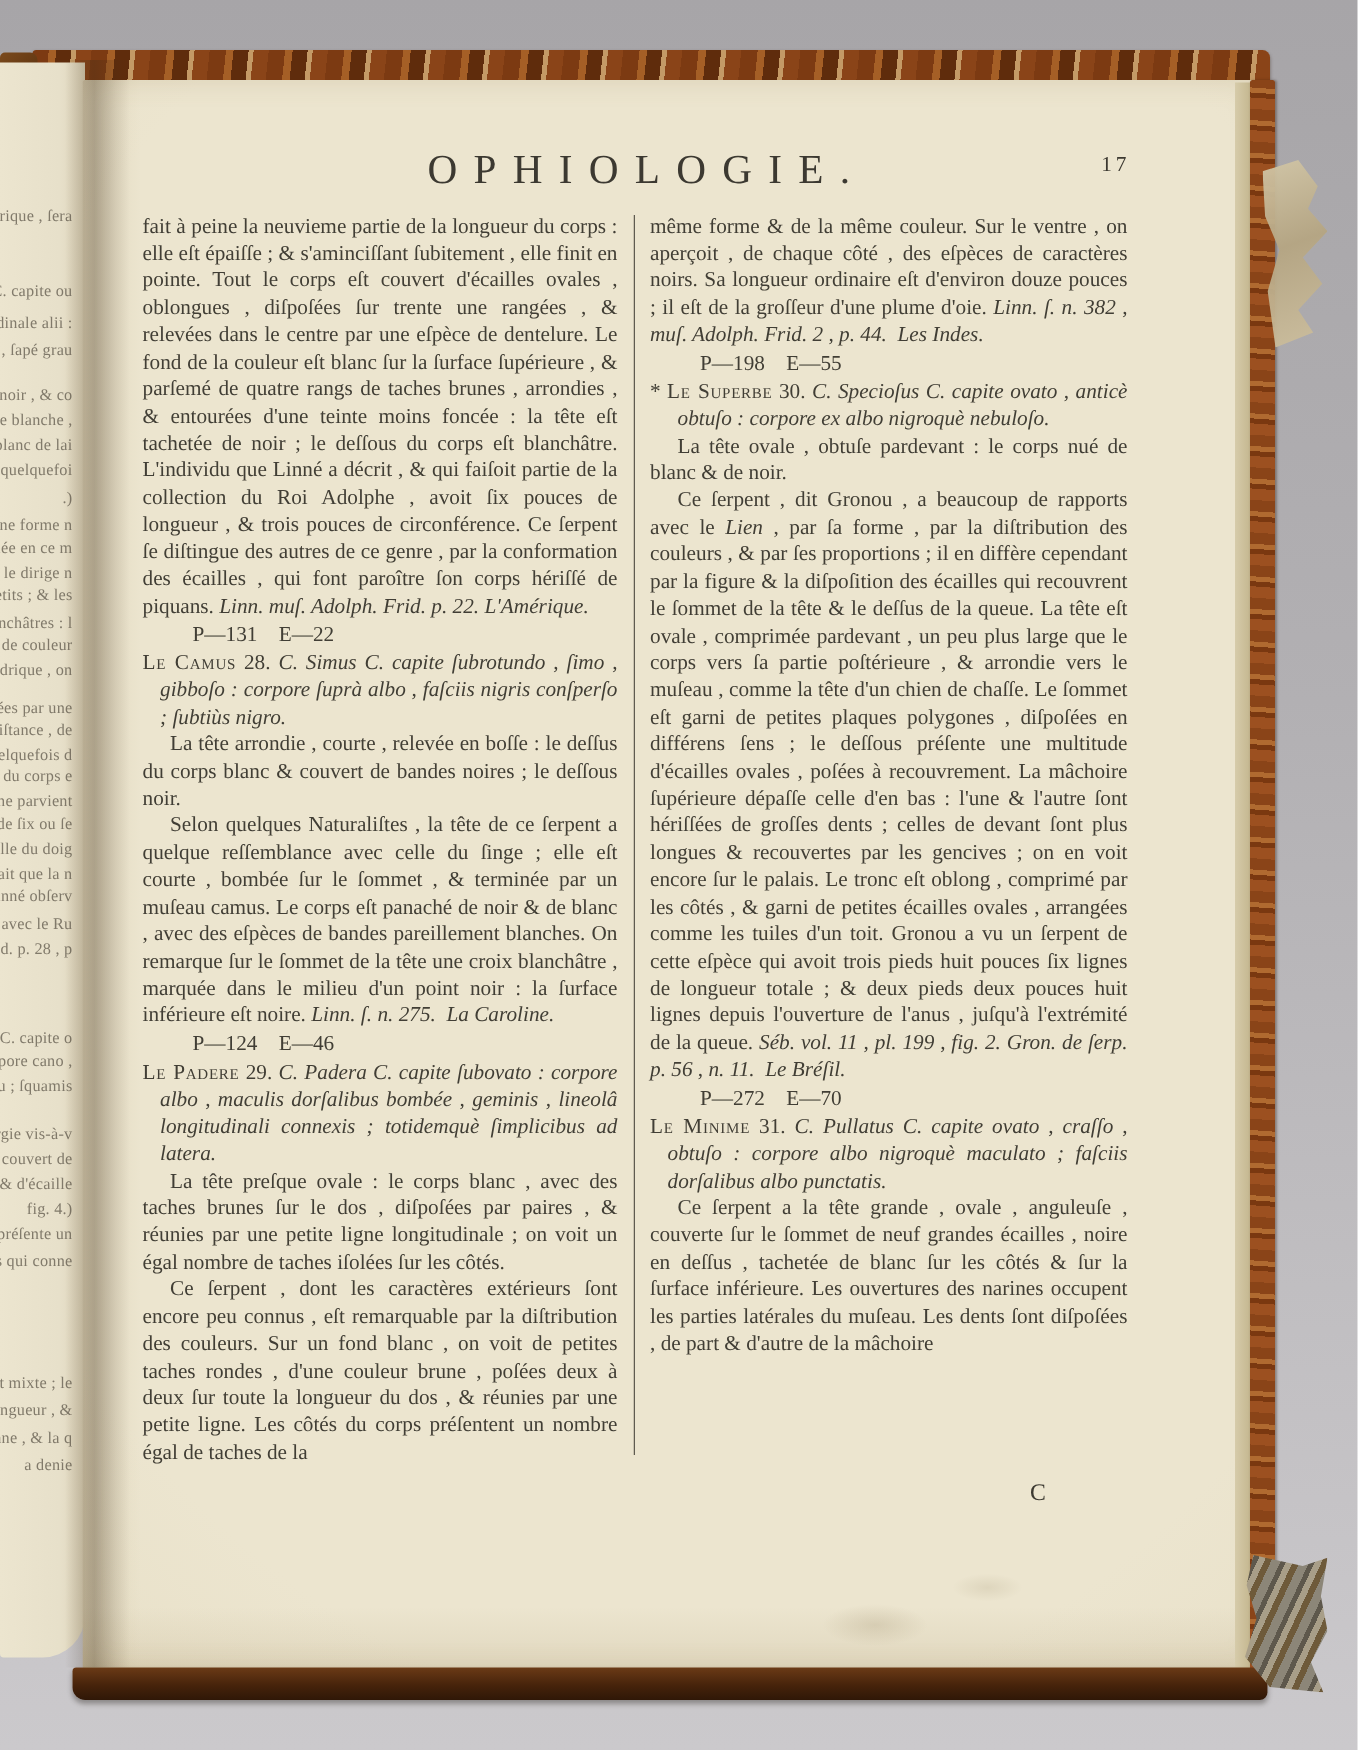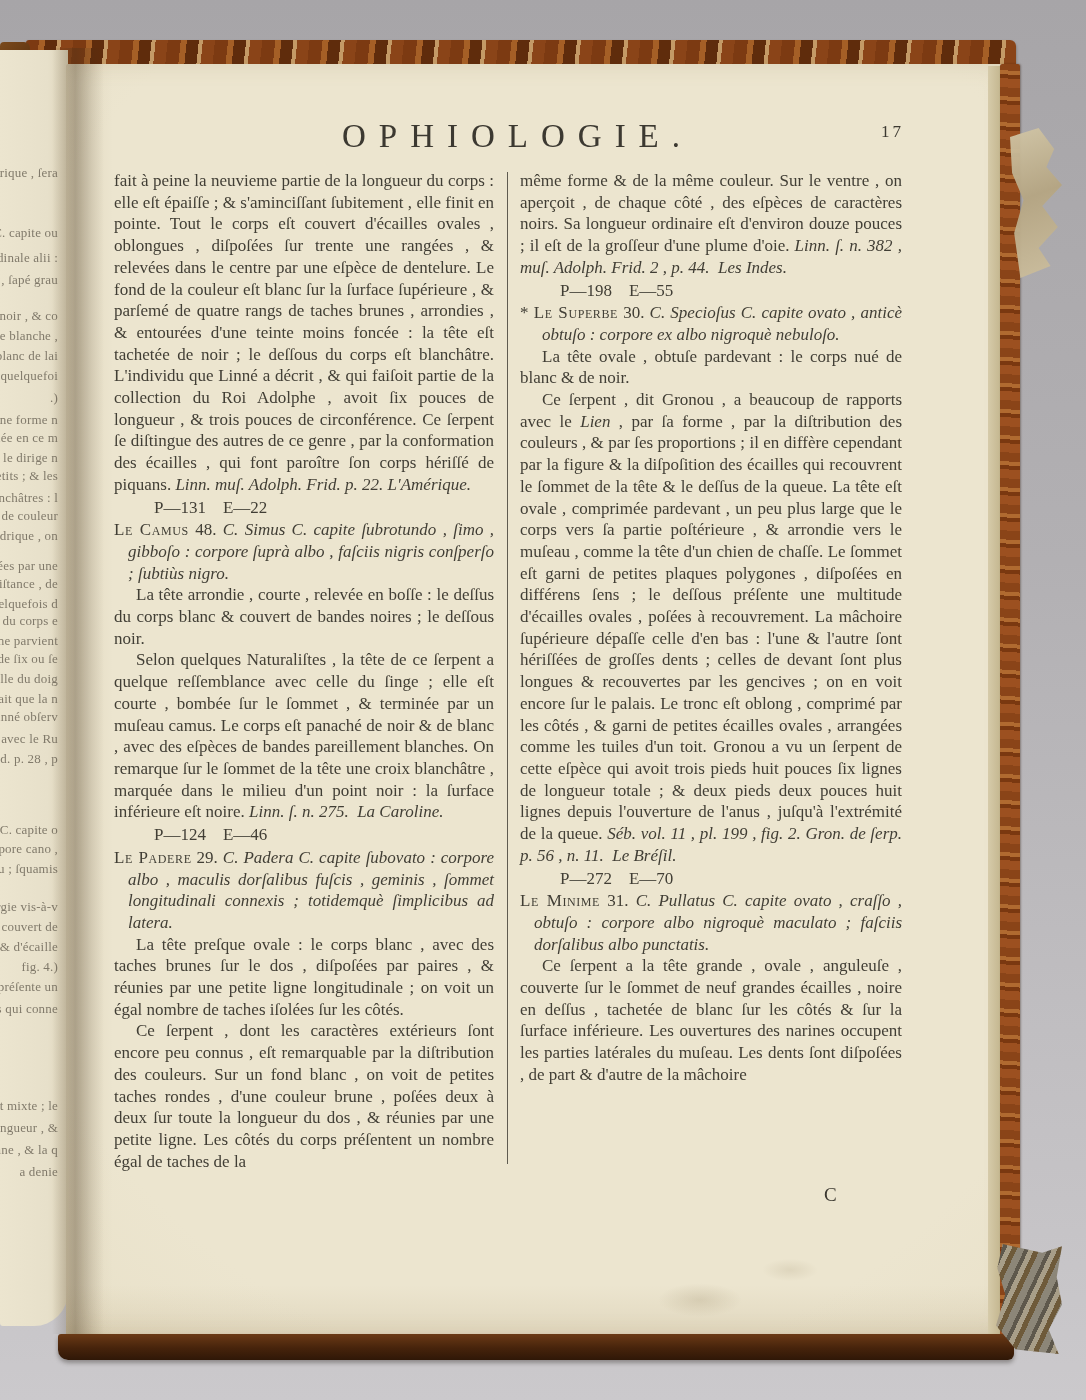--- a/index.html
+++ b/index.html
@@ -143,25 +143,25 @@
 <div class="page">
   <div class="text-block">
     <div class="header-row">
       <div class="running-title">OPHIOLOGIE.</div>
       <div class="folio">17</div>
     </div>
     <div class="columns">
       <div class="col left">
           <p class="para cont"><span class="plain">fait à peine la neuvieme partie de la longueur du corps : elle eſt épaiſſe ; &amp; s'aminciſſant ſubitement , elle finit en pointe. Tout le corps eſt couvert d'écailles ovales , oblongues , diſpoſées ſur trente une rangées , &amp; relevées dans le centre par une eſpèce de dentelure. Le fond de la couleur eſt blanc ſur la ſurface ſupérieure , &amp; parſemé de quatre rangs de taches brunes , arrondies , &amp; entourées d'une teinte moins foncée : la tête eſt tachetée de noir ; le deſſous du corps eſt blanchâtre. L'individu que Linné a décrit , &amp; qui faiſoit partie de la collection du Roi Adolphe , avoit ſix pouces de longueur , &amp; trois pouces de circonférence. Ce ſerpent ſe diſtingue des autres de ce genre , par la conformation des écailles , qui font paroître ſon corps hériſſé de piquans. </span><span class="i">Linn. muſ. Adolph. Frid. p. 22. L'Amérique.</span></p>
           <p class="para ref"><span class="plain">P—131 E—22</span></p>
-          <p class="para entry"><span class="sc">Le Camus</span><span class="plain"> 48. </span><span class="i">C. Simus C. capite ſubrotundo , ſimo , gibboſo : corpore ſuprà albo , faſciis nigris conſperſo ; ſubtiùs nigro.</span></p>
+          <p class="para entry"><span class="sc">Le Camus</span><span class="plain"> 28. </span><span class="i">C. Simus C. capite ſubrotundo , ſimo , gibboſo : corpore ſuprà albo , faſciis nigris conſperſo ; ſubtiùs nigro.</span></p>
           <p class="para body"><span class="plain">La tête arrondie , courte , relevée en boſſe : le deſſus du corps blanc &amp; couvert de bandes noires ; le deſſous noir.</span></p>
           <p class="para body"><span class="plain">Selon quelques Naturaliſtes , la tête de ce ſerpent a quelque reſſemblance avec celle du ſinge ; elle eſt courte , bombée ſur le ſommet , &amp; terminée par un muſeau camus. Le corps eſt panaché de noir &amp; de blanc , avec des eſpèces de bandes pareillement blanches. On remarque ſur le ſommet de la tête une croix blanchâtre , marquée dans le milieu d'un point noir : la ſurface inférieure eſt noire. </span><span class="i">Linn. ſ. n. 275. La Caroline.</span></p>
           <p class="para ref"><span class="plain">P—124 E—46</span></p>
-          <p class="para entry"><span class="sc">Le Padere</span><span class="plain"> 29. </span><span class="i">C. Padera C. capite ſubovato : corpore albo , maculis dorſalibus fuſcis , geminis , ſommet longitudinali connexis ; totidemquè ſimplicibus ad latera.</span></p>
+          <p class="para entry"><span class="sc">Le Padere</span><span class="plain"> 29. </span><span class="i">C. Padera C. capite ſubovato : corpore albo , maculis dorſalibus bombée , geminis , lineolâ longitudinali connexis ; totidemquè ſimplicibus ad latera.</span></p>
           <p class="para body"><span class="plain">La tête preſque ovale : le corps blanc , avec des taches brunes ſur le dos , diſpoſées par paires , &amp; réunies par une petite ligne longitudinale ; on voit un égal nombre de taches iſolées ſur les côtés.</span></p>
           <p class="para body"><span class="plain">Ce ſerpent , dont les caractères extérieurs ſont encore peu connus , eſt remarquable par la diſtribution des couleurs. Sur un fond blanc , on voit de petites taches rondes , d'une couleur brune , poſées deux à deux ſur toute la longueur du dos , &amp; réunies par une petite ligne. Les côtés du corps préſentent un nombre égal de taches de la</span></p>
         </div>
       <div class="divider"></div>
       <div class="col right">
           <p class="para cont"><span class="plain">même forme &amp; de la même couleur. Sur le ventre , on aperçoit , de chaque côté , des eſpèces de caractères noirs. Sa longueur ordinaire eſt d'environ douze pouces ; il eſt de la groſſeur d'une plume d'oie. </span><span class="i">Linn. ſ. n. 382 , muſ. Adolph. Frid. 2 , p. 44. Les Indes.</span></p>
           <p class="para ref"><span class="plain">P—198 E—55</span></p>
           <p class="para entry star"><span class="starmark">* </span><span class="sc">Le Superbe</span><span class="plain"> 30. </span><span class="i">C. Specioſus C. capite ovato , anticè obtuſo : corpore ex albo nigroquè nebuloſo.</span></p>
           <p class="para body"><span class="plain">La tête ovale , obtuſe pardevant : le corps nué de blanc &amp; de noir.</span></p>
           <p class="para body"><span class="plain">Ce ſerpent , dit Gronou , a beaucoup de rapports avec le </span><span class="i">Lien</span><span class="plain"> , par ſa forme , par la diſtribution des couleurs , &amp; par ſes proportions ; il en diffère cependant par la figure &amp; la diſpoſition des écailles qui recouvrent le ſommet de la tête &amp; le deſſus de la queue. La tête eſt ovale , comprimée pardevant , un peu plus large que le corps vers ſa partie poſtérieure , &amp; arrondie vers le muſeau , comme la tête d'un chien de chaſſe. Le ſommet eſt garni de petites plaques polygones , diſpoſées en différens ſens ; le deſſous préſente une multitude d'écailles ovales , poſées à recouvrement. La mâchoire ſupérieure dépaſſe celle d'en bas : l'une &amp; l'autre ſont hériſſées de groſſes dents ; celles de devant ſont plus longues &amp; recouvertes par les gencives ; on en voit encore ſur le palais. Le tronc eſt oblong , comprimé par les côtés , &amp; garni de petites écailles ovales , arrangées comme les tuiles d'un toit. Gronou a vu un ſerpent de cette eſpèce qui avoit trois pieds huit pouces ſix lignes de longueur totale ; &amp; deux pieds deux pouces huit lignes depuis l'ouverture de l'anus , juſqu'à l'extrémité de la queue. </span><span class="i">Séb. vol. 11 , pl. 199 , fig. 2. Gron. de ſerp. p. 56 , n. 11. Le Bréſil.</span></p>

